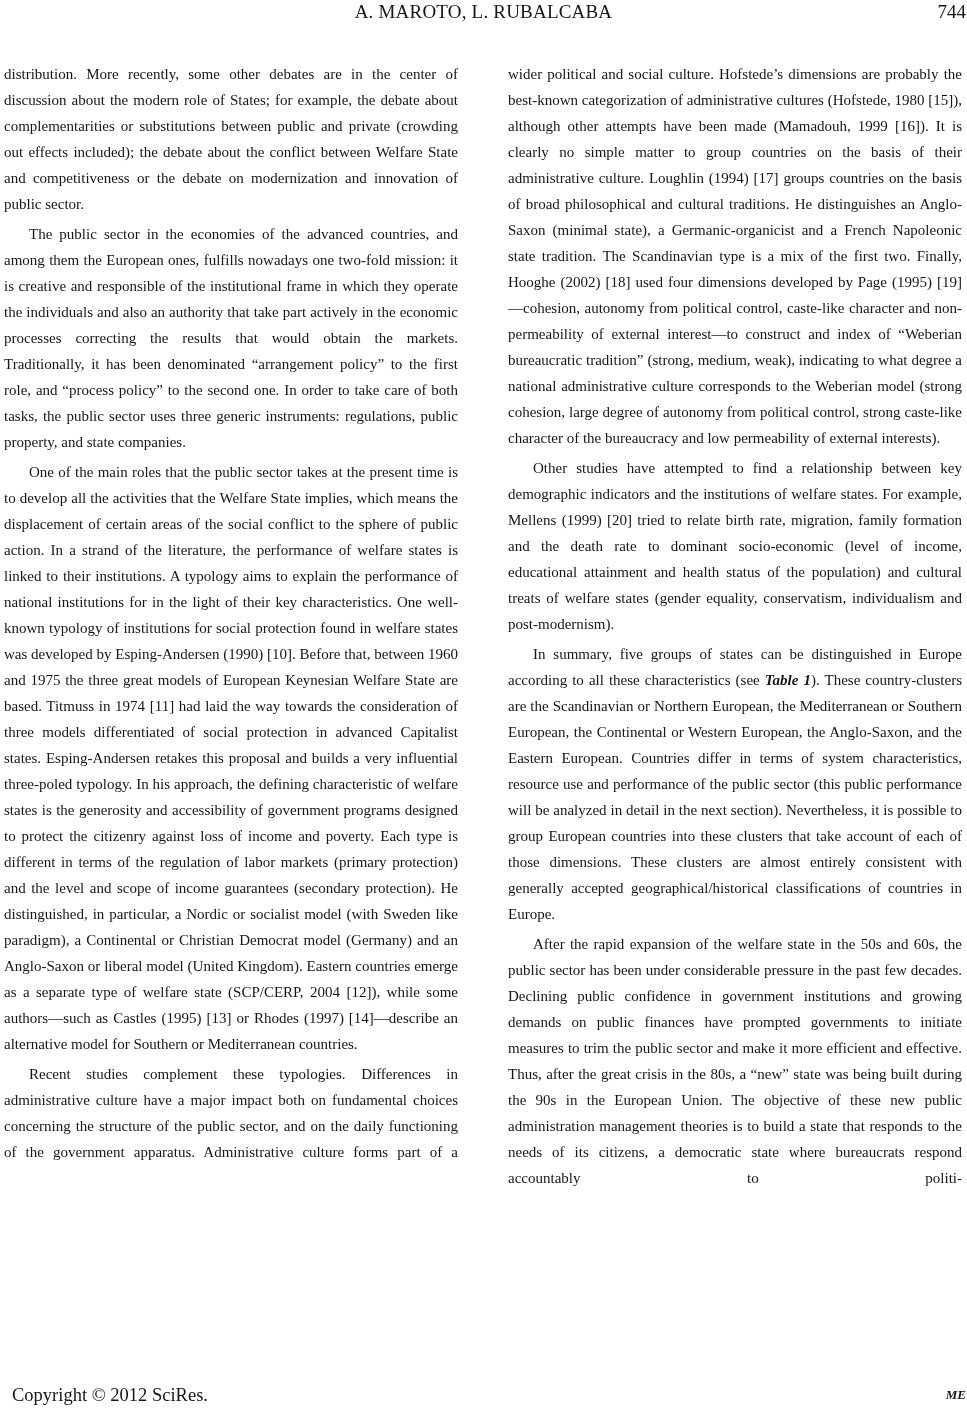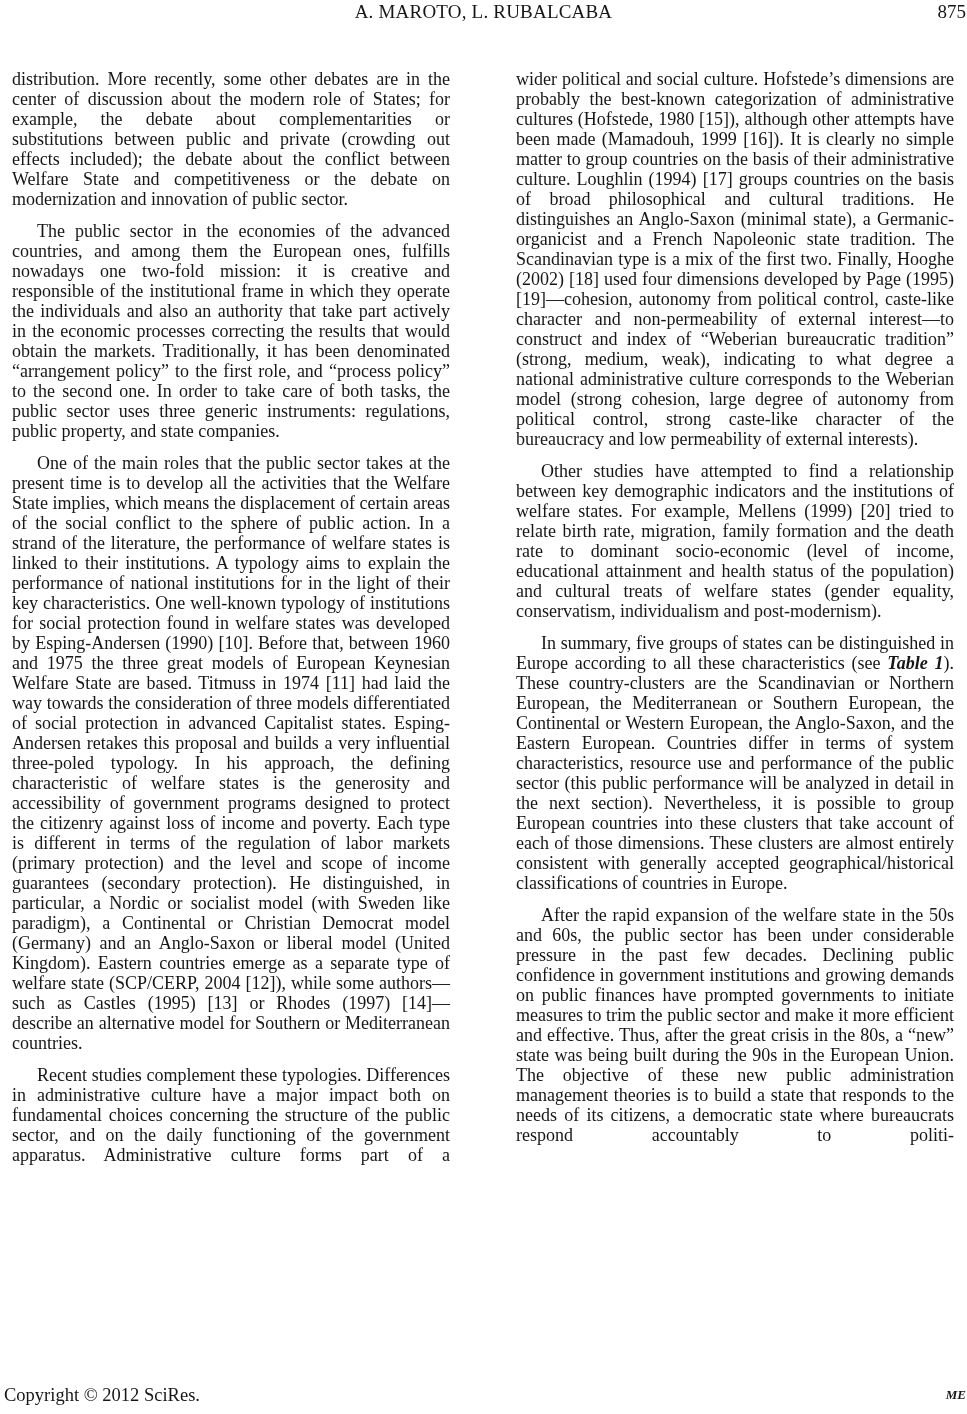--- a/index.html
+++ b/index.html
@@ -42,23 +42,23 @@
     left: 0;
     right: 0;
     display: flex;
     gap: 42px;
   }
   .col {
     width: 462px;
     flex: 0 0 462px;
   }
   .col p {
-    margin: 12px;
-    font-size: 18px;
-    line-height: 20px;
+    margin: 4px;
+    font-size: 15px;
+    line-height: 26px;
     text-align: justify;
     hyphens: auto;
     -webkit-hyphens: auto;
   }
   .indent {
     text-indent: 25px;
   }
   .justify-last {
     text-align-last: justify;
   }
@@ -70,41 +70,41 @@
     position: absolute;
     left: 0;
     right: 0;
     top: 1383px;
     height: 26px;
     font-size: 18.5px;
     line-height: 24px;
   }
   .copyright {
     position: absolute;
-    left: 4px;
+    left: 12px;
     top: 0;
     text-align: right;
   }
   .journal-code {
     position: absolute;
     right: 1px;
     top: 0;
     font-weight: bold;
     font-style: italic;
     font-size: 13px;
   }
 </style>
 </head>
 <body>
 
 <div class="page">
 
   <div class="running-head">
     <span class="running-title">A. MAROTO, L. RUBALCABA</span>
-    <span class="page-number">875</span>
+    <span class="page-number">744</span>
   </div>
 
   <div class="body-columns">
 
     <div class="col">
       <p>distribution. More recently, some other debates are in the center of discussion about the modern role of States; for example, the debate about complementarities or substitutions between public and private (crowding out effects included); the debate about the conflict between Welfare State and competitiveness or the debate on modernization and innovation of public sector.</p>
       <p class="indent">The public sector in the economies of the advanced countries, and among them the European ones, fulfills nowadays one two-fold mission: it is creative and responsible of the institutional frame in which they operate the individuals and also an authority that take part actively in the economic processes correcting the results that would obtain the markets. Traditionally, it has been denominated “arrangement policy” to the first role, and “process policy” to the second one. In order to take care of both tasks, the public sector uses three generic instruments: regulations, public property, and state companies.</p>
       <p class="indent">One of the main roles that the public sector takes at the present time is to develop all the activities that the Welfare State implies, which means the displacement of certain areas of the social conflict to the sphere of public action. In a strand of the literature, the performance of welfare states is linked to their institutions. A typology aims to explain the performance of national institutions for in the light of their key characteristics. One well-known typology of institutions for social protection found in welfare states was developed by Esping-Andersen (1990) [10]. Before that, between 1960 and 1975 the three great models of European Keynesian Welfare State are based. Titmuss in 1974 [11] had laid the way towards the consideration of three models differentiated of social protection in advanced Capitalist states. Esping-Andersen retakes this proposal and builds a very influential three-poled typology. In his approach, the defining characteristic of welfare states is the generosity and accessibility of government programs designed to protect the citizenry against loss of income and poverty. Each type is different in terms of the regulation of labor markets (primary protection) and the level and scope of income guarantees (secondary protection). He distinguished, in particular, a Nordic or socialist model (with Sweden like paradigm), a Continental or Christian Democrat model (Germany) and an Anglo-Saxon or liberal model (United Kingdom). Eastern countries emerge as a separate type of welfare state (SCP/CERP, 2004 [12]), while some authors—such as Castles (1995) [13] or Rhodes (1997) [14]—describe an alternative model for Southern or Mediterranean countries.</p>
       <p class="indent justify-last">Recent studies complement these typologies. Differences in administrative culture have a major impact both on fundamental choices concerning the structure of the public sector, and on the daily functioning of the government apparatus. Administrative culture forms part of a</p>
     </div>

